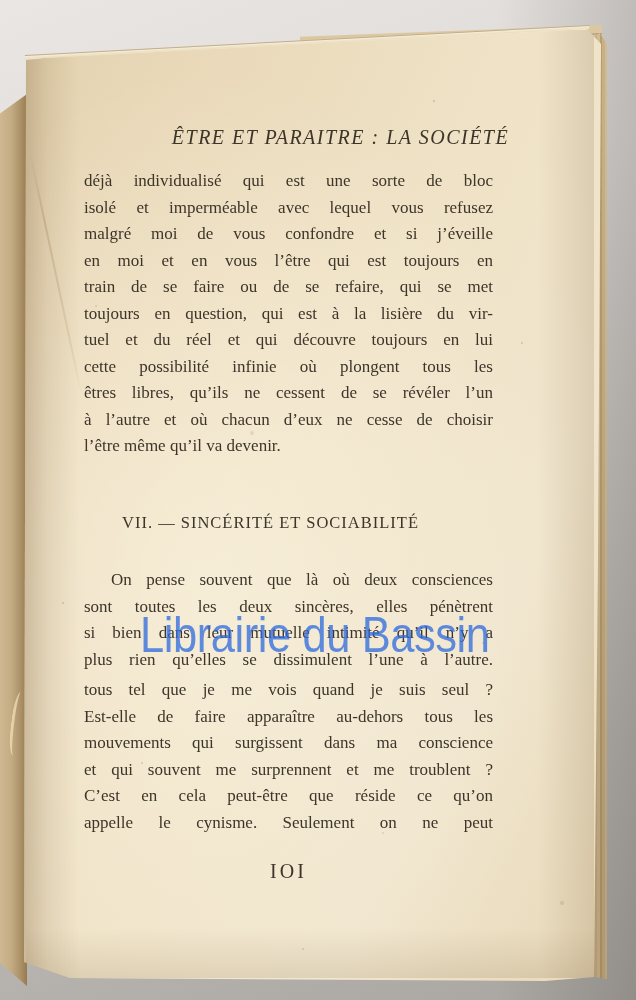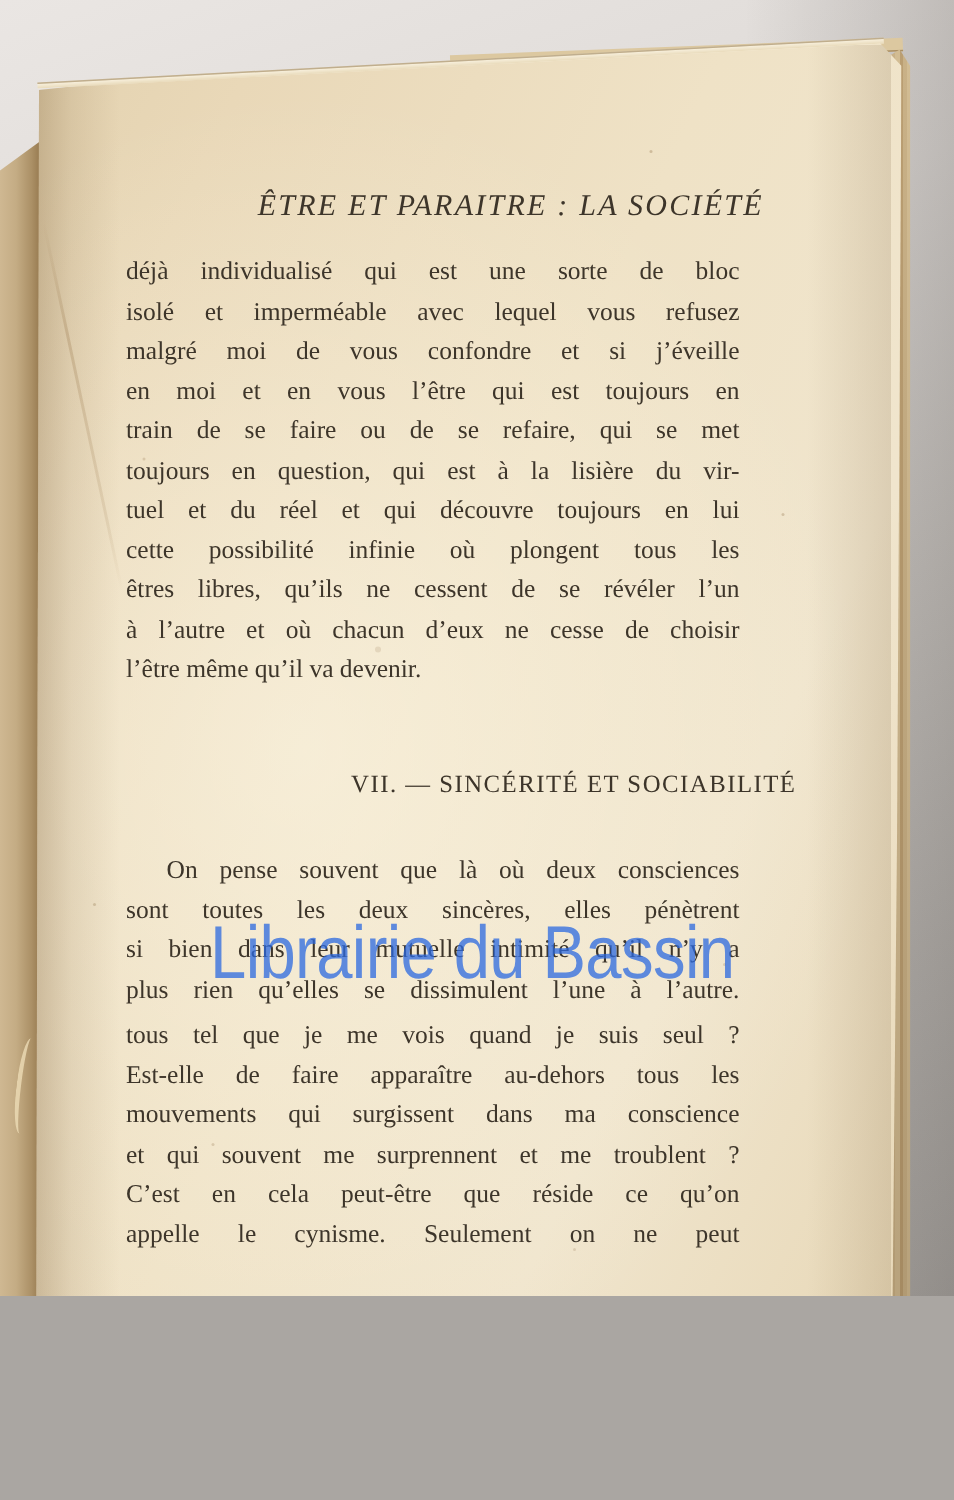--- a/index.html
+++ b/index.html
@@ -1,16 +1,16 @@
 <!DOCTYPE html>
 <html style="--ink: #3d352a; --wm: rgba(42,104,224,0.85);"><head>
 <meta charset="utf-8">
 <style>
   html,body{margin:0;padding:0;background:#aaa6a2;}
-  .photo{position:relative;width:636px;height:864px;overflow:hidden;
+  .photo{position:relative;width:636px;height:1000px;overflow:hidden;
     font-family:"Liberation Serif","DejaVu Serif",serif;}
   .bg{position:absolute;inset:0;
     background:
       linear-gradient(to right, rgba(0,0,0,0) 78%, rgba(40,35,30,.18) 100%),
       linear-gradient(160deg,#eae6e3 0%,#ddd9d6 30%,#c9c5c1 55%,#b7b3af 78%,#a9a5a1 100%);}
   
   .gutter{position:absolute;left:0;top:94px;width:27px;height:892px;
     background:linear-gradient(90deg,#cfb892 0%,#c4ac84 40%,#ab9066 78%,#96794f 100%);
     clip-path:polygon(0 2.2%,100% 0,100% 100%,0 97.4%);}
   .thread{position:absolute;left:11px;top:692px;width:9px;height:64px;
@@ -54,21 +54,21 @@
   .running-header{position:absolute;left:84px;top:126px;width:409px;padding-left:52px;
     font-style:italic;font-size:20px;letter-spacing:1.5px;text-align:center;white-space:nowrap;}
   .para{position:absolute;left:84px;width:409px;font-size:17px;line-height:26.5px;}
   .para1{top:168px;}
   .para2{top:567px;}
   .para3{top:677px;}
   .jline{text-align:justify;text-align-last:justify;}
   .jline.noj{text-align-last:left;}
   .jline.indent{text-indent:27px;}
   .section-heading{position:absolute;left:84px;top:513px;width:409px;padding-left:38px;
-    font-size:16.5px;letter-spacing:1px;text-align:right;white-space:nowrap;}
+    font-size:16.5px;letter-spacing:1px;text-align:left;white-space:nowrap;}
   .page-number{position:absolute;left:84px;top:860px;width:409px;text-align:center;
     font-size:20px;letter-spacing:3px;}
   
   .watermark{position:absolute;left:140px;top:610px;z-index:30;
     font-family:"Liberation Sans","DejaVu Sans",sans-serif;
     font-size:50px;line-height:1;white-space:nowrap;letter-spacing:-.5px;
     color:var(--wm,rgba(42,104,224,.85));opacity:.88;
     transform:scaleX(.87);transform-origin:left top;}
 </style>
 </head>

